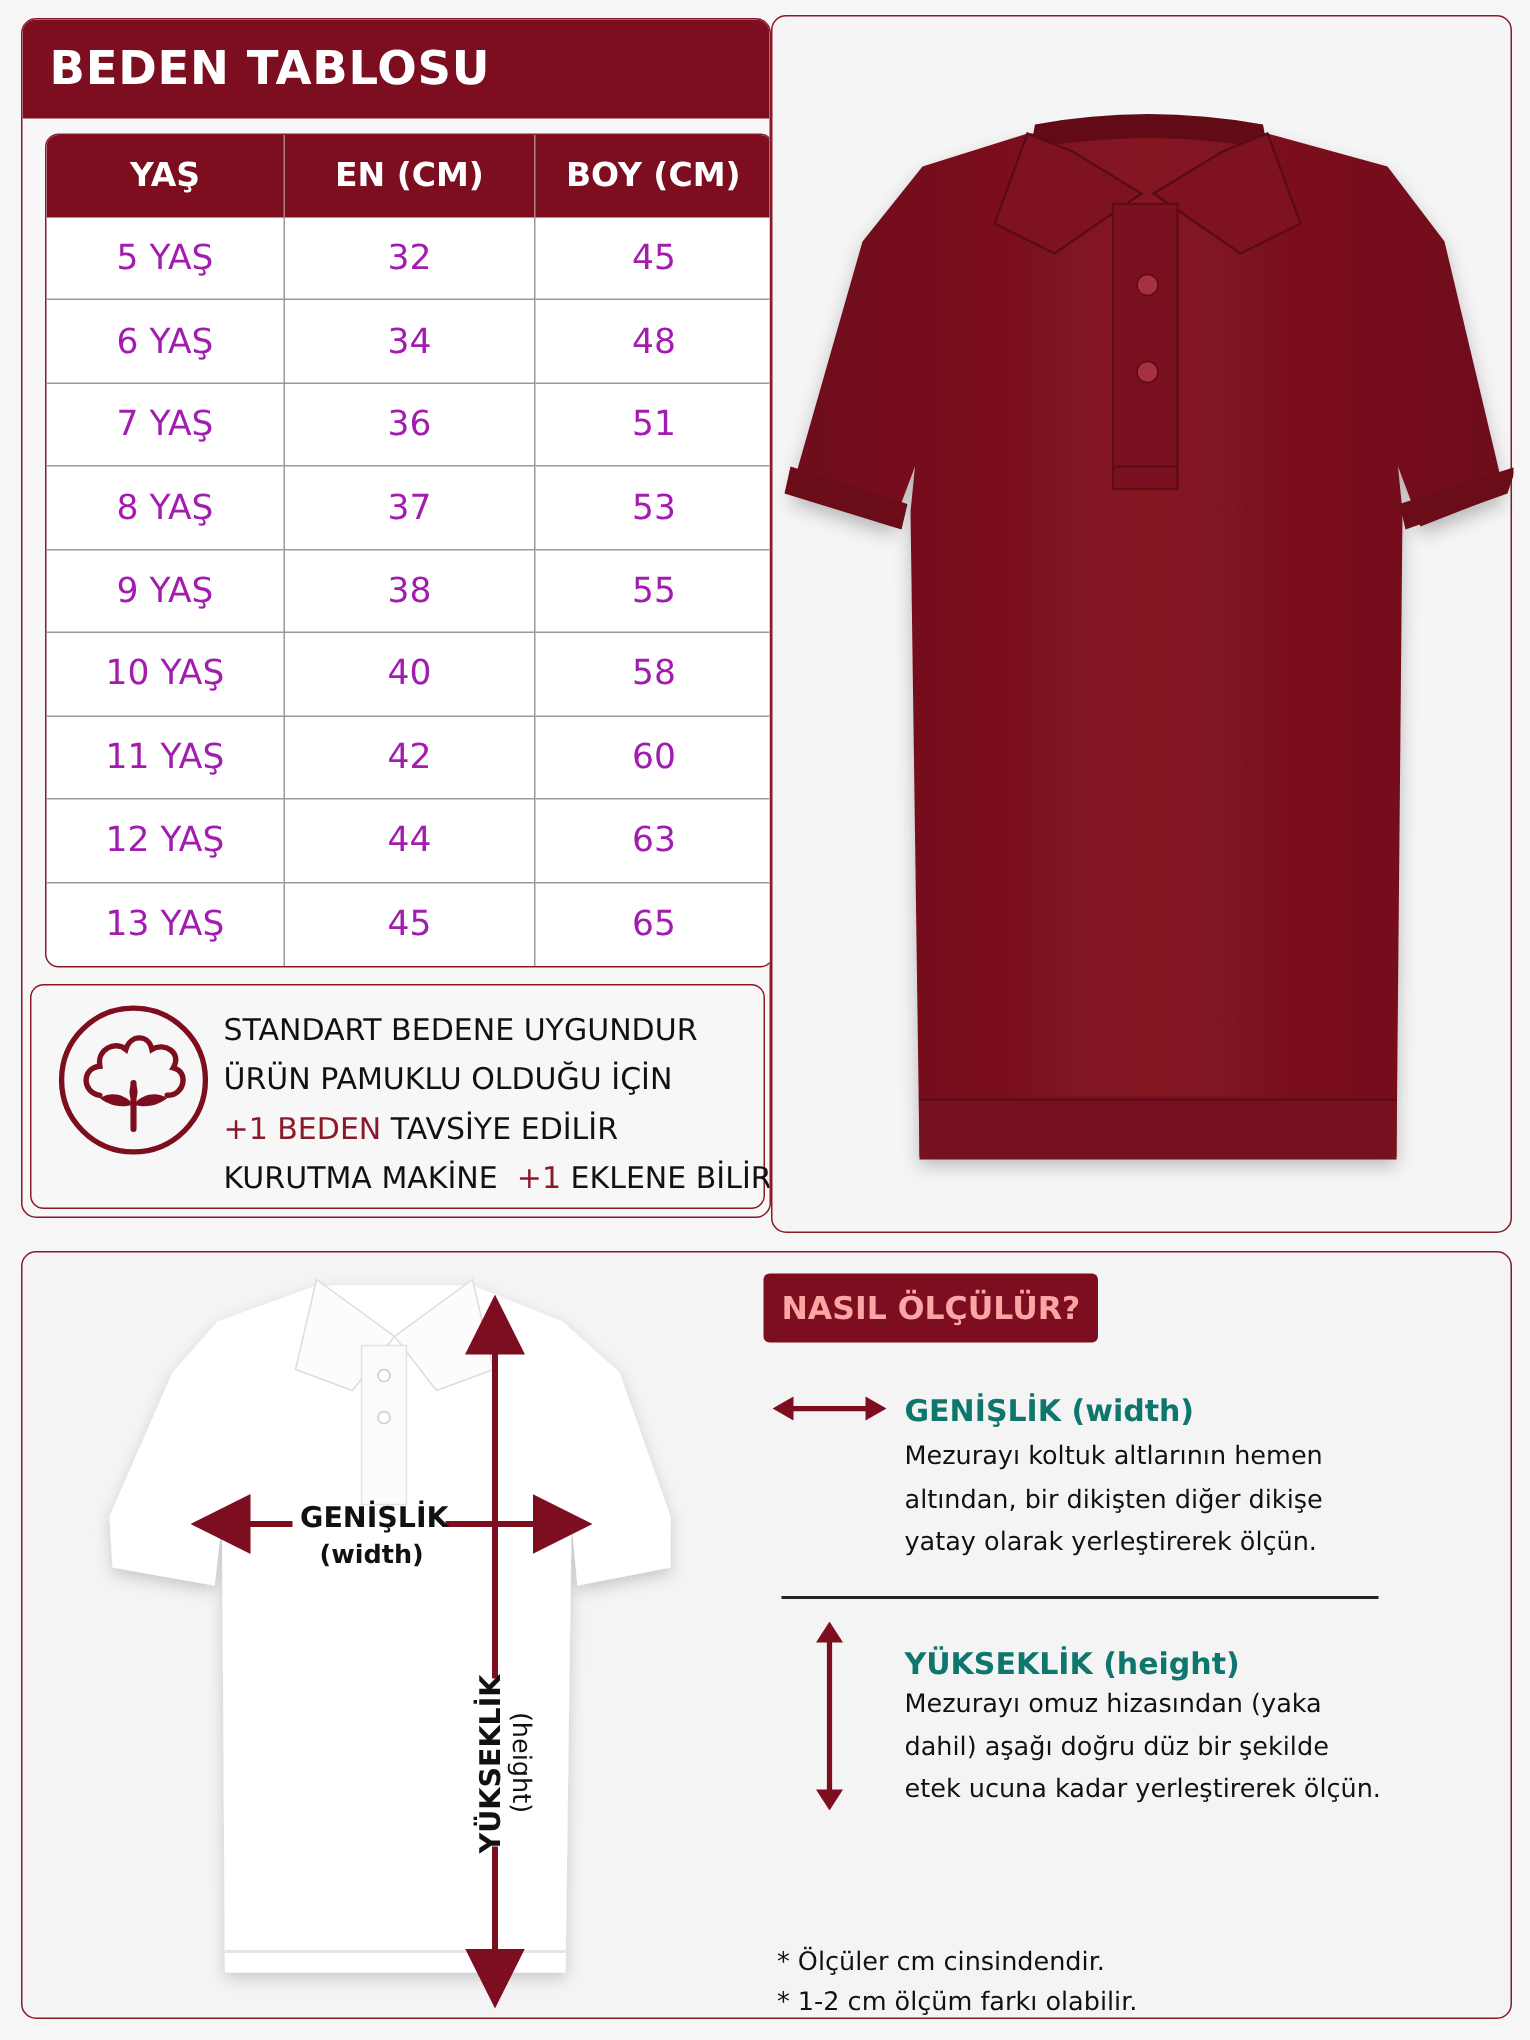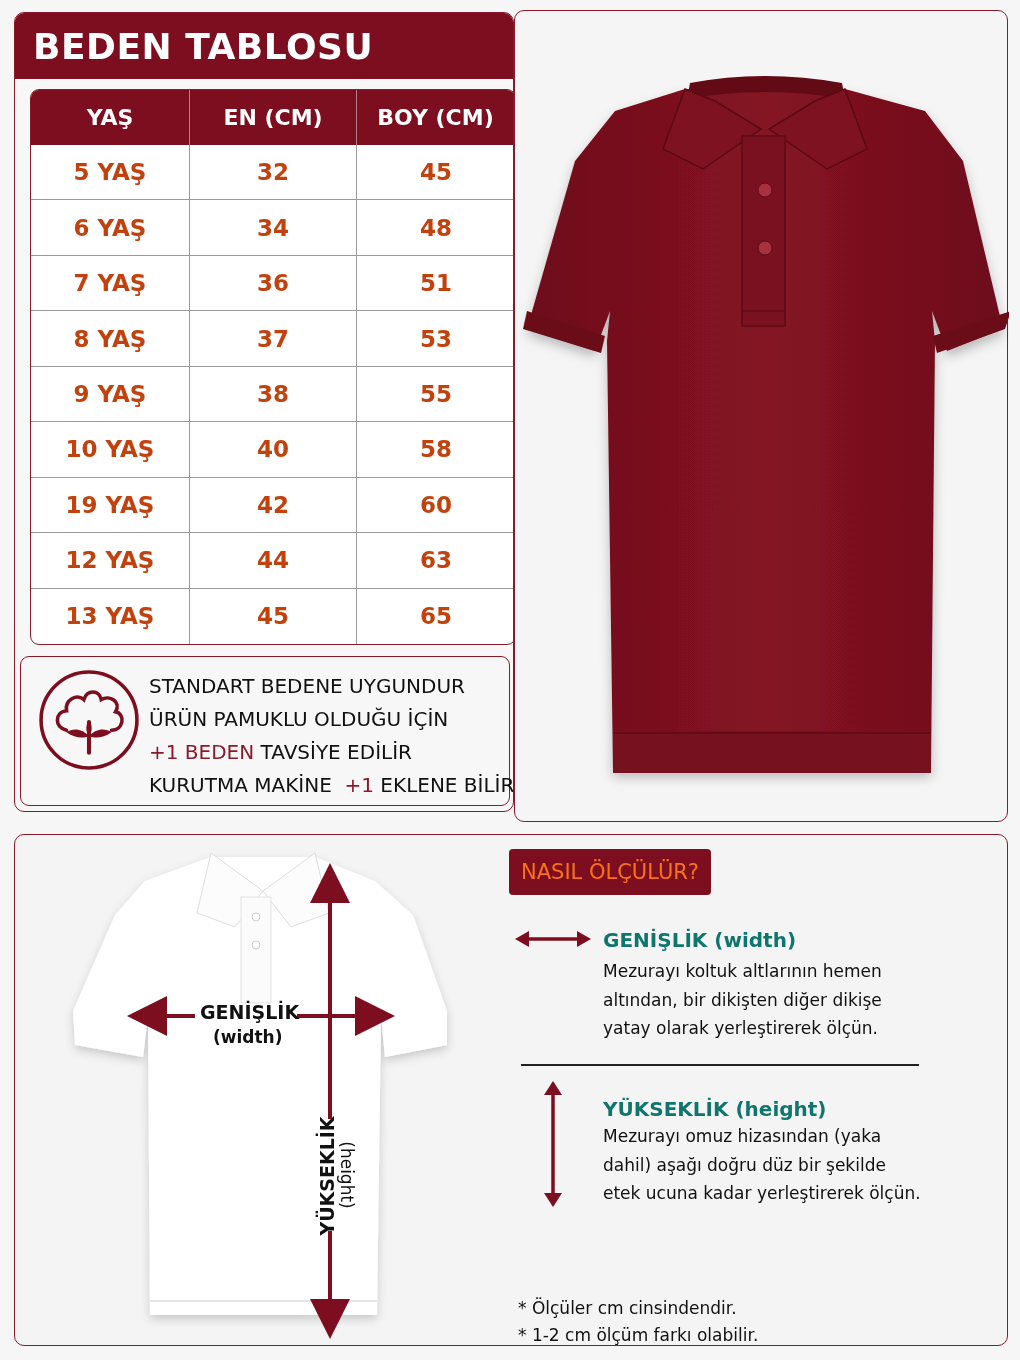--- a/index.html
+++ b/index.html
@@ -8,36 +8,36 @@
 
   
   .table-panel {
     position: absolute; left: 14px; top: 12px; width: 500px; height: 800px;
     border: 1.5px solid #8a1a2a; border-radius: 10px; background: #f8f7f7; overflow: hidden;
   }
   .table-title-bar {
     height: 66px; background: #7c0e1f;
     display: flex; align-items: center; padding-left: 18px;
   }
-  .table-title { color: #fff; font-weight: bold; font-size: 36px; letter-spacing: 0.5px; }
+  .table-title { color: #fff; font-weight: bold; font-size: 31px; letter-spacing: 0.5px; }
 
   .size-table {
     position: absolute; left: 5px; top: 76px; width: 486px; height: 556px;
     border: 1.5px solid #8a1a2a; border-radius: 9px; overflow: hidden; background: #fff;
     display: grid; grid-template-columns: 159px 167px 1fr; grid-template-rows: 55px repeat(9, 1fr); margin-left: 10px;
   }
   .th {
     background: #7c0e1f; color: #fff; font-weight: bold; font-size: 22px;
     display: flex; align-items: center; justify-content: center;
     border-right: 1px solid #b0808a;
   }
   .th:last-child { border-right: none; }
   .td {
     display: flex; align-items: center; justify-content: center;
-    font-size: 23px; font-weight: 700; color: #c2410c;
+    font-size: 23px; font-weight: 400; color: #a21caf;
     border-right: 1px solid #999; border-bottom: 1px solid #999;
   }
   .td.c3 { border-right: none; }
   .td.last { border-bottom: none; }
 
   .info-box {
     position: absolute; left: 5px; top: 643px; width: 490px; height: 150px;
     border: 1.5px solid #8a1a2a; border-radius: 9px; background: #f8f7f7;
   }
   .cotton-icon { position: absolute; left: 17px; top: 12px; width: 102px; height: 102px; }
@@ -56,21 +56,21 @@
   .measure-panel {
     position: absolute; left: 14px; top: 834px; width: 994px; height: 512px;
     border: 1.5px solid #8a1a2a; border-radius: 10px; background: #f5f4f4; overflow: hidden;
   }
   .diagram { position: absolute; left: 0; top: 0; width: 480px; height: 512px; }
   .diag-label { position: absolute; font-weight: bold; color: #111; font-size: 19px; background: transparent; }
   .diag-sub { position: absolute; color: #111; font-size: 17px; }
 
   .how-badge {
     position: absolute; left: 494px; top: 14px; height: 46px; padding: 4px 12px;
-    background: #7c0e1f; color: #f97316; font-weight: normal; font-size: 21px;
+    background: #7c0e1f; color: #fca5a5; font-weight: bold; font-size: 21px;
     border-radius: 4px; display: flex; align-items: center;
   }
   .m-section { position: absolute; left: 500px; }
   .m-title { position: absolute; left: 88px; font-weight: bold; color: #0f766e; font-size: 20px; white-space: nowrap; }
   .m-desc { position: absolute; left: 88px; font-size: 17px; line-height: 28.5px; color: #111; white-space: nowrap; }
   .divider { position: absolute; left: 506px; top: 229px; width: 398px; height: 2px; background: #222; }
   .notes { position: absolute; left: 503px; top: 420px; font-size: 17px; line-height: 27px; color: #111; margin-top: 40px; }
 </style>
 </head>
 <body>
@@ -102,21 +102,21 @@
     <div class="td c3">53</div>
 
     <div class="td">9 YAŞ</div>
     <div class="td">38</div>
     <div class="td c3">55</div>
 
     <div class="td">10 YAŞ</div>
     <div class="td">40</div>
     <div class="td c3">58</div>
 
-    <div class="td">19 YAŞ</div>
+    <div class="td">11 YAŞ</div>
     <div class="td">42</div>
     <div class="td c3">60</div>
 
     <div class="td">12 YAŞ</div>
     <div class="td">44</div>
     <div class="td c3">63</div>
 
     <div class="td last">13 YAŞ</div>
     <div class="td last">45</div>
     <div class="td c3 last">65</div>

